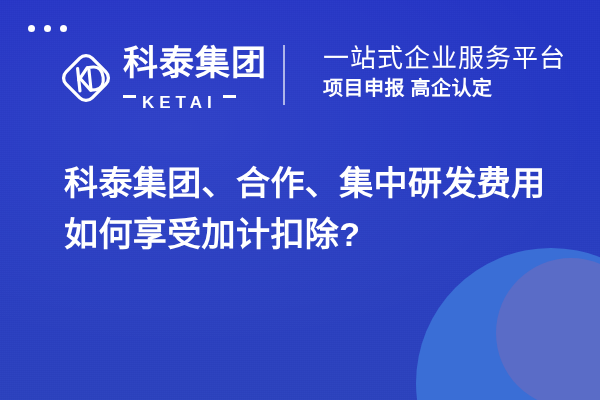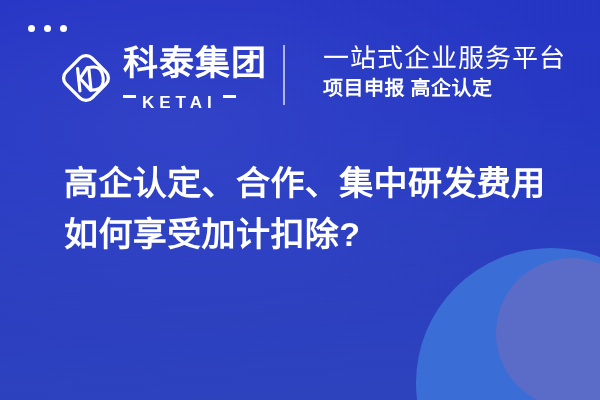--- a/index.html
+++ b/index.html
@@ -261,15 +261,15 @@
     </span>
   </div>
 
   <div class="lockup-divider"></div>
 
   <div class="tagline">
     <span class="tagline-main">一站式企业服务平台</span>
     <span class="tagline-sub">项目申报 高企认定</span>
   </div>
 
-  <div class="headline">高企认定、合作、集中研发费用如何享受加计扣除?</div>
+  <div class="headline">科泰集团、合作、集中研发费用如何享受加计扣除?</div>
 
 </div>
 
 </body></html>

